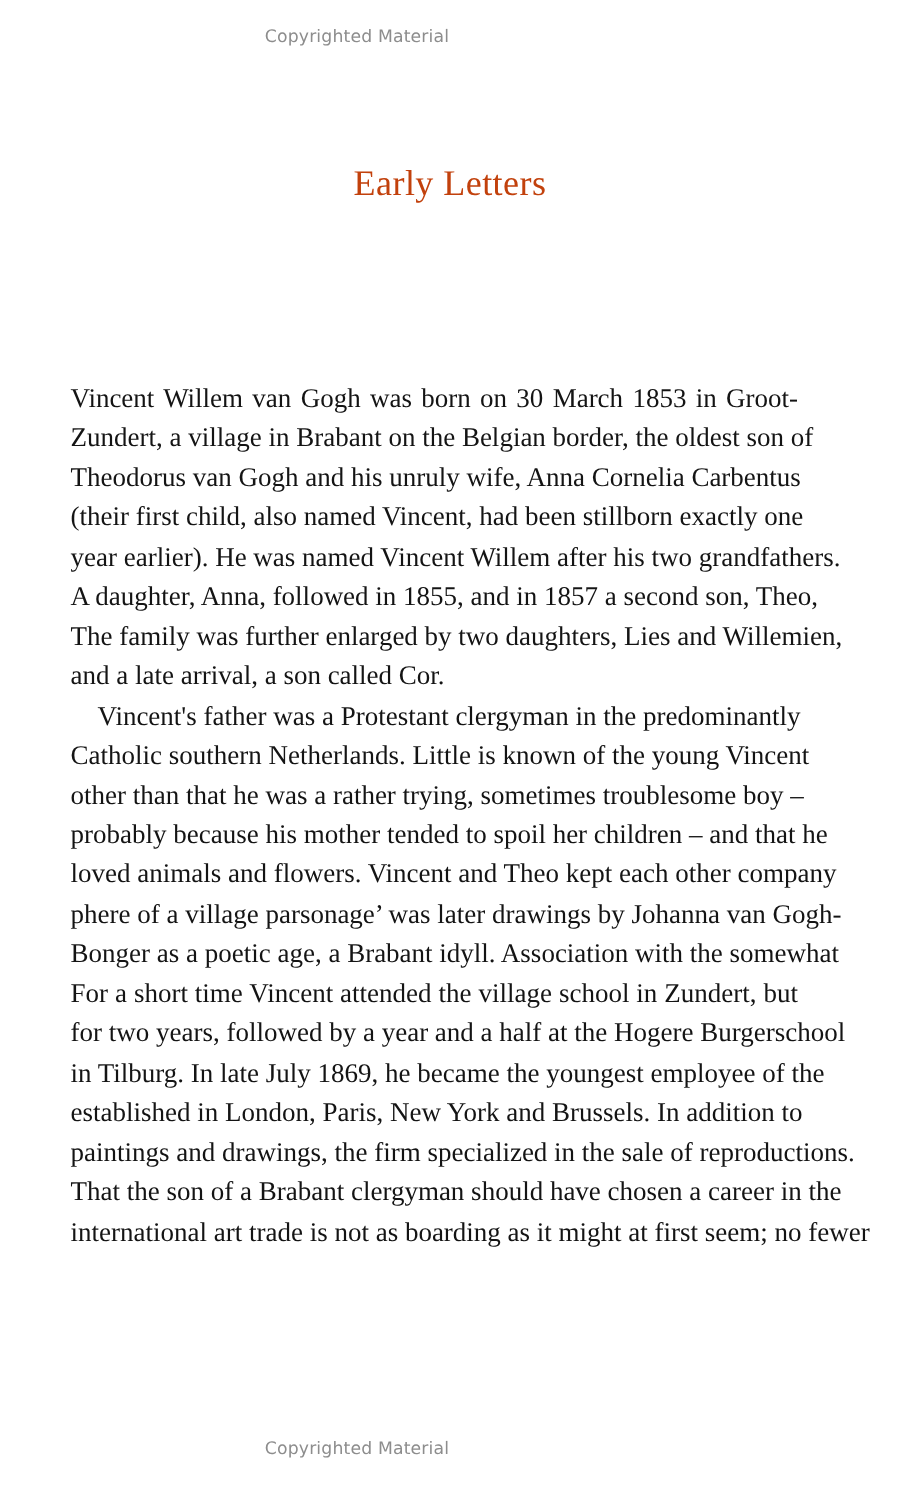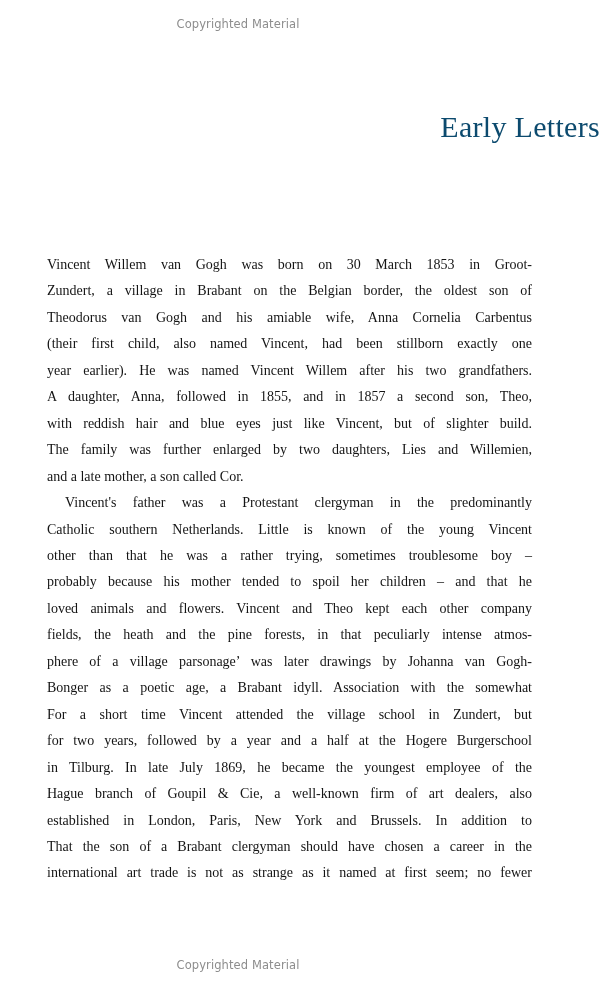--- a/index.html
+++ b/index.html
@@ -28,38 +28,38 @@
     white-space: nowrap;
   }
   .watermark.top { top: 17px; }
   .watermark.bottom { top: 958px; }
 
   .chapter-title {
     position: absolute;
     left: 0;
     top: 110px;
     width: 600px;
-    text-align: right;
-    font-size: 30px;
+    text-align: center;
+    font-size: 24px;
     font-weight: normal;
     letter-spacing: 0.3px;
     margin: 0;
-    color: #0c4a6e;
+    color: #c2410c;
   }
 
   .text-column {
     position: absolute;
     left: 47px;
     top: 252px;
     width: 485px;
   }
 
   .para {
     margin: 0;
-    font-size: 14px;
+    font-size: 18px;
     line-height: 26.45px;
     color: #141414;
     text-align: left;
   }
 
   
   .ln {
     display: block;
     text-align: justify;
     text-align-last: justify;
@@ -77,40 +77,38 @@
 <body>
 
 <div class="watermark top">Copyrighted Material</div>
 
 <h1 class="chapter-title">Early Letters</h1>
 
 <div class="text-column">
   <p class="para" id="para-0">
       <span class="ln">Vincent Willem van Gogh was born on 30 March 1853 in Groot-</span>
       <span class="ln">Zundert, a village in Brabant on the Belgian border, the oldest son of</span>
-      <span class="ln">Theodorus van Gogh and his amiable wife, Anna Cornelia Carbentus</span>
+      <span class="ln">Theodorus van Gogh and his unruly wife, Anna Cornelia Carbentus</span>
       <span class="ln">(their first child, also named Vincent, had been stillborn exactly one</span>
       <span class="ln">year earlier). He was named Vincent Willem after his two grandfathers.</span>
       <span class="ln">A daughter, Anna, followed in 1855, and in 1857 a second son, Theo,</span>
-      <span class="ln">with reddish hair and blue eyes just like Vincent, but of slighter build.</span>
       <span class="ln">The family was further enlarged by two daughters, Lies and Willemien,</span>
-      <span class="ln last">and a late mother, a son called Cor.</span>
+      <span class="ln last">and a late arrival, a son called Cor.</span>
     </p>
   <p class="para" id="para-1">
       <span class="ln indent">Vincent's father was a Protestant clergyman in the predominantly</span>
       <span class="ln">Catholic southern Netherlands. Little is known of the young Vincent</span>
       <span class="ln">other than that he was a rather trying, sometimes troublesome boy –</span>
       <span class="ln">probably because his mother tended to spoil her children – and that he</span>
       <span class="ln">loved animals and flowers. Vincent and Theo kept each other company</span>
-      <span class="ln">fields, the heath and the pine forests, in that peculiarly intense atmos-</span>
       <span class="ln">phere of a village parsonage’ was later drawings by Johanna van Gogh-</span>
       <span class="ln">Bonger as a poetic age, a Brabant idyll. Association with the somewhat</span>
       <span class="ln">For a short time Vincent attended the village school in Zundert, but</span>
       <span class="ln">for two years, followed by a year and a half at the Hogere Burgerschool</span>
       <span class="ln">in Tilburg. In late July 1869, he became the youngest employee of the</span>
-      <span class="ln">Hague branch of Goupil &amp; Cie, a well-known firm of art dealers, also</span>
       <span class="ln">established in London, Paris, New York and Brussels. In addition to</span>
+      <span class="ln">paintings and drawings, the firm specialized in the sale of reproductions.</span>
       <span class="ln">That the son of a Brabant clergyman should have chosen a career in the</span>
-      <span class="ln">international art trade is not as strange as it named at first seem; no fewer</span>
+      <span class="ln">international art trade is not as boarding as it might at first seem; no fewer</span>
     </p>
 </div>
 
 <div class="watermark bottom">Copyrighted Material</div>
 
 </body></html>

